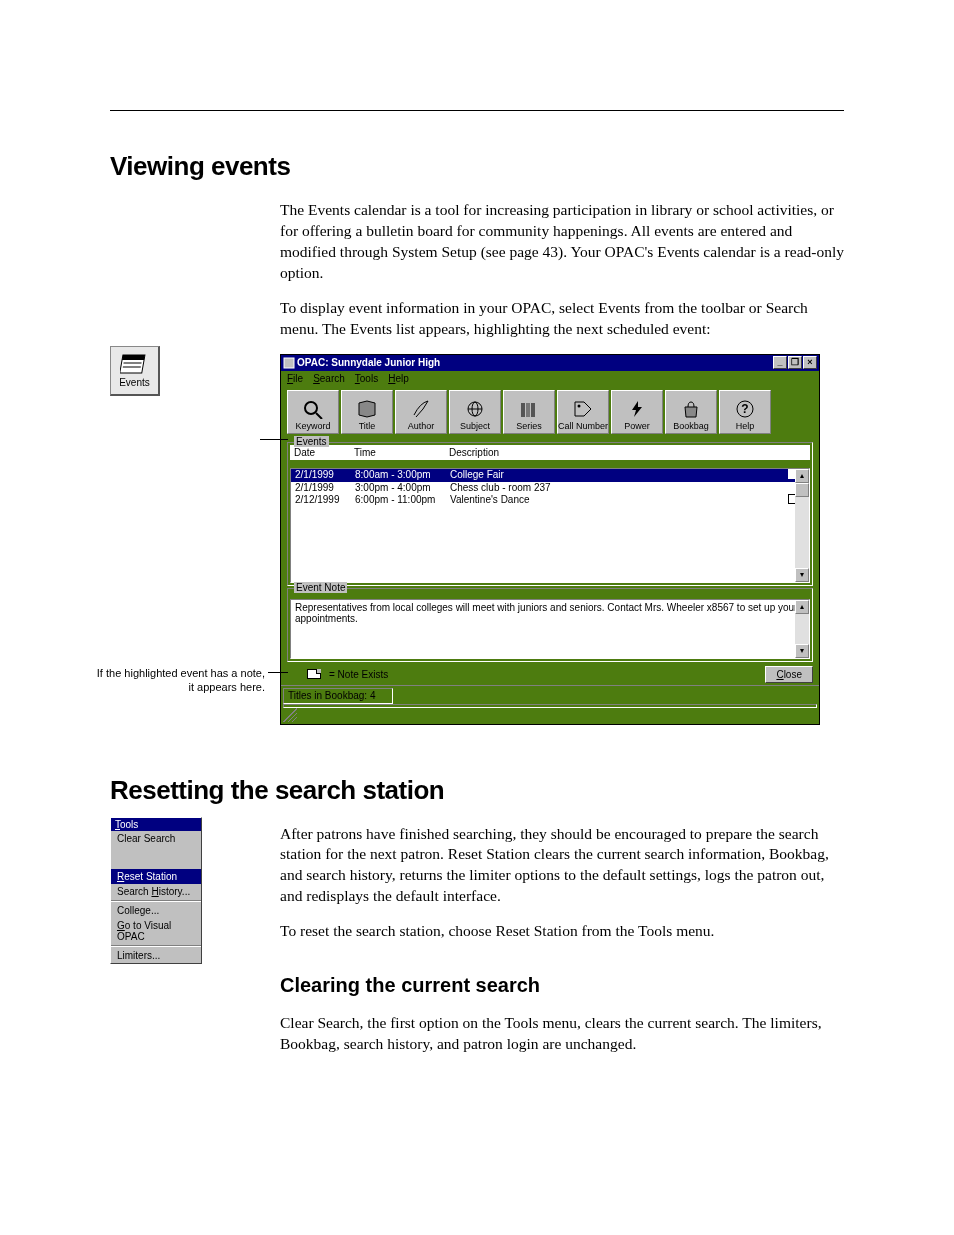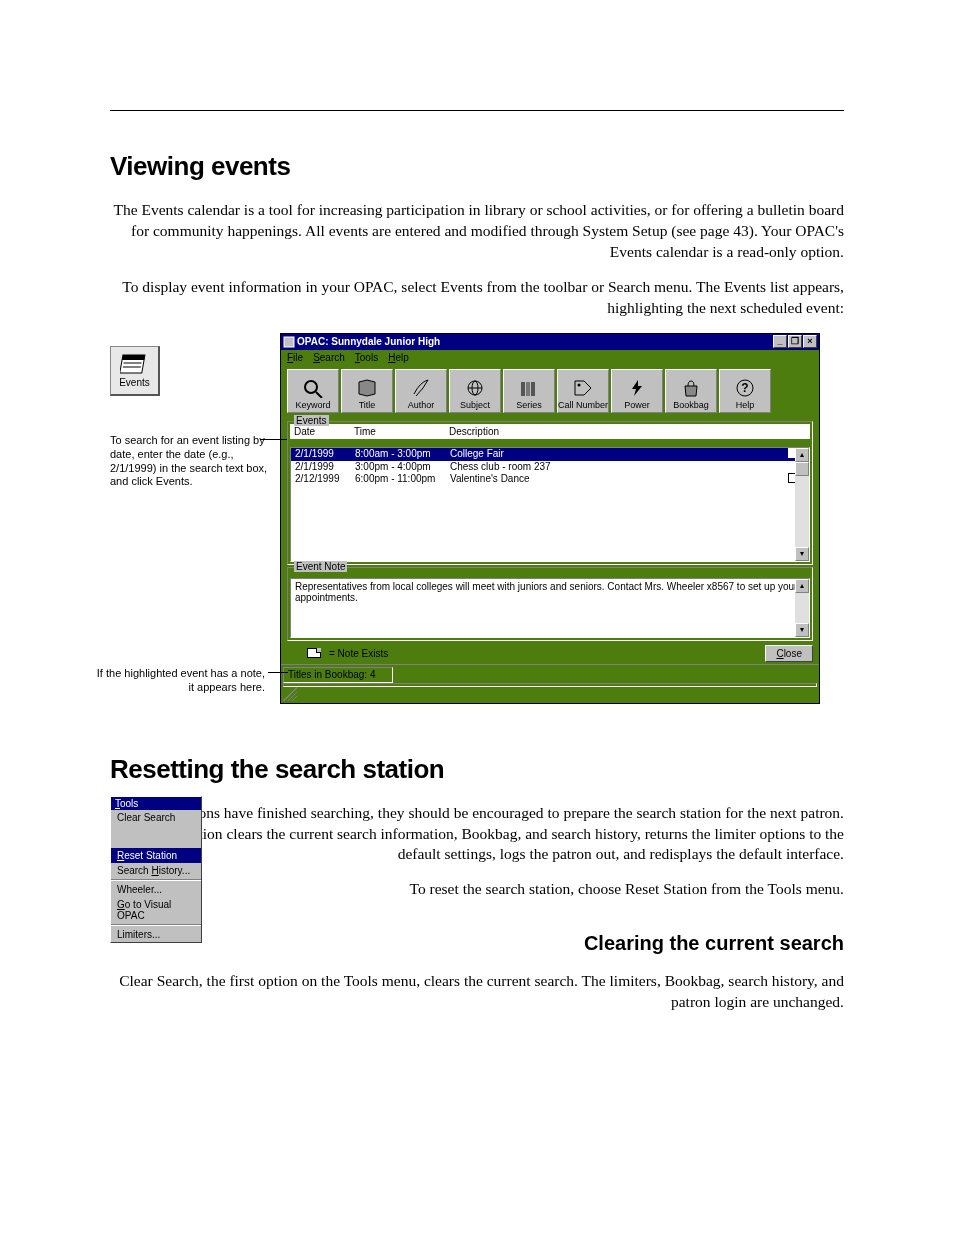--- a/index.html
+++ b/index.html
@@ -27,23 +27,23 @@
     margin: 0 0 18px 0;
     letter-spacing: -0.5px;
   }
   h2 {
     font-family: Arial, Helvetica, sans-serif;
     font-weight: 900;
     font-size: 20px;
     margin: 30px 0 14px 0;
   }
   .body-col {
+    margin-left: 170px;
     font-size: 15.5px;
     line-height: 1.35;
-    text-align: right;
   }
   .body-col p { margin: 0 0 14px 0; }
   .margin-note {
     position: absolute;
     left: 0;
     width: 165px;
     font-family: Arial, Helvetica, sans-serif;
     font-size: 11px;
     line-height: 1.25;
     text-align: left;
@@ -312,21 +312,20 @@
         <line x1="6" y1="18" x2="24" y2="18" stroke="#000" transform="skewX(-10)"></line>
       </svg>
       <span>Events</span>
     </div>
 
     <div class="body-col">
       <p>The Events calendar is a tool for increasing participation in library or school activities, or for offering a bulletin board for community happenings. All events are entered and modified through System Setup (see page 43). Your OPAC's Events calendar is a read-only option.</p>
       <p>To display event information in your OPAC, select Events from the toolbar or Search menu. The Events list appears, highlighting the next scheduled event:</p>
     </div>
 
-    <div class="margin-note" style="top:283px;">To search for an event listing by date, enter the date (e.g., 2/1/1999) in the search text box, and click Events.</div>
     <div class="callout-line" style="top:288px; left:150px; width:28px;"></div>
 
     <div class="margin-note" style="top:516px; width:170px; text-align:right; left:-15px;">If the highlighted event has a note, it appears here.</div>
     <div class="callout-line" style="top:521px; left:158px; width:20px;"></div>
 
     <div class="screenshot">
       <div class="titlebar">
         <svg width="12" height="12" viewBox="0 0 12 12">
             <rect x="1" y="1" width="10" height="10" fill="#c0c0c0" stroke="#fff"></rect>
           </svg>
@@ -474,21 +473,21 @@
 
   <div class="section-wrap" style="margin-top:50px;">
     <h1>Resetting the search station</h1>
 
     <div class="tools-menu" style="top:42px;">
       <div class="menu-title"><u>T</u>ools</div>
       <div class="mi">Clear Search</div>
       <div class="mi selected"><u>R</u>eset Station</div>
       <div class="mi">Search <u>H</u>istory...</div>
       <div class="sep"></div>
-      <div class="mi">Wheeler...</div>
+      <div class="mi">College...</div>
       <div class="mi"><u>G</u>o to Visual OPAC</div>
       <div class="sep"></div>
       <div class="mi">Limiters...</div>
     </div>
 
     <div class="body-col">
       <p>After patrons have finished searching, they should be encouraged to prepare the search station for the next patron. Reset Station clears the current search information, Bookbag, and search history, returns the limiter options to the default settings, logs the patron out, and redisplays the default interface.</p>
       <p>To reset the search station, choose Reset Station from the Tools menu.</p>
 
       <h2>Clearing the current search</h2>

